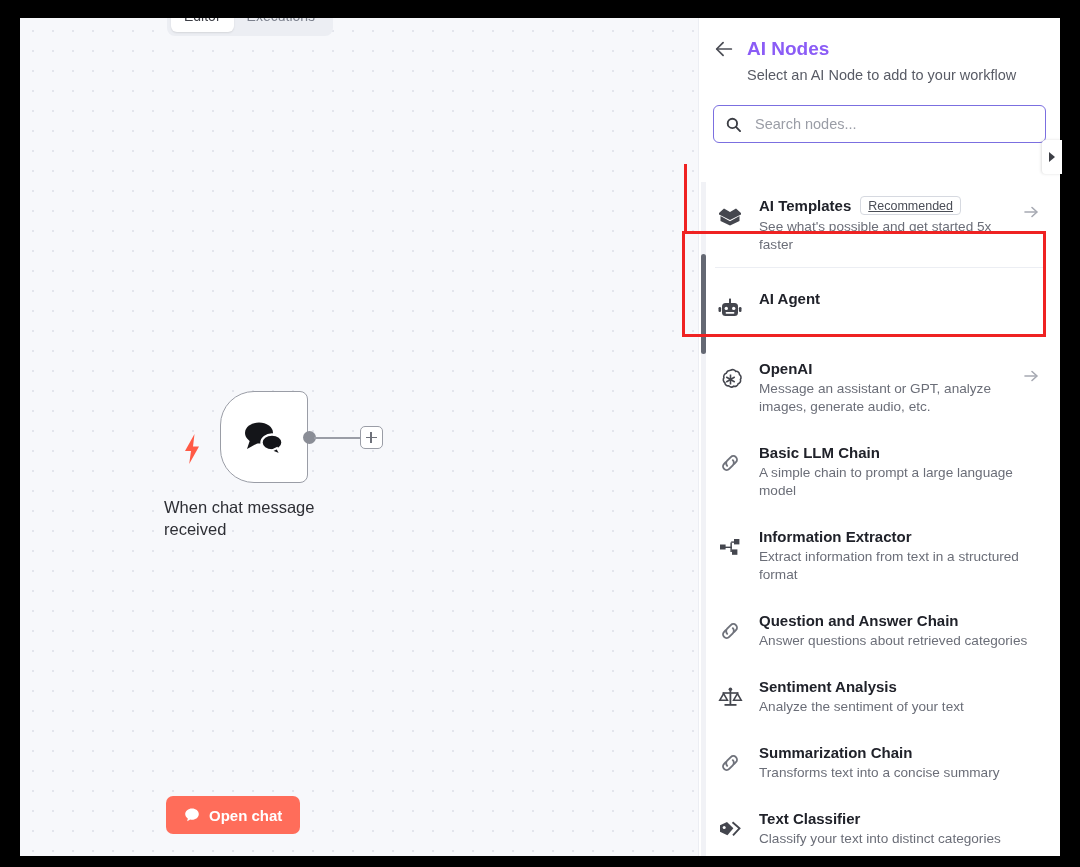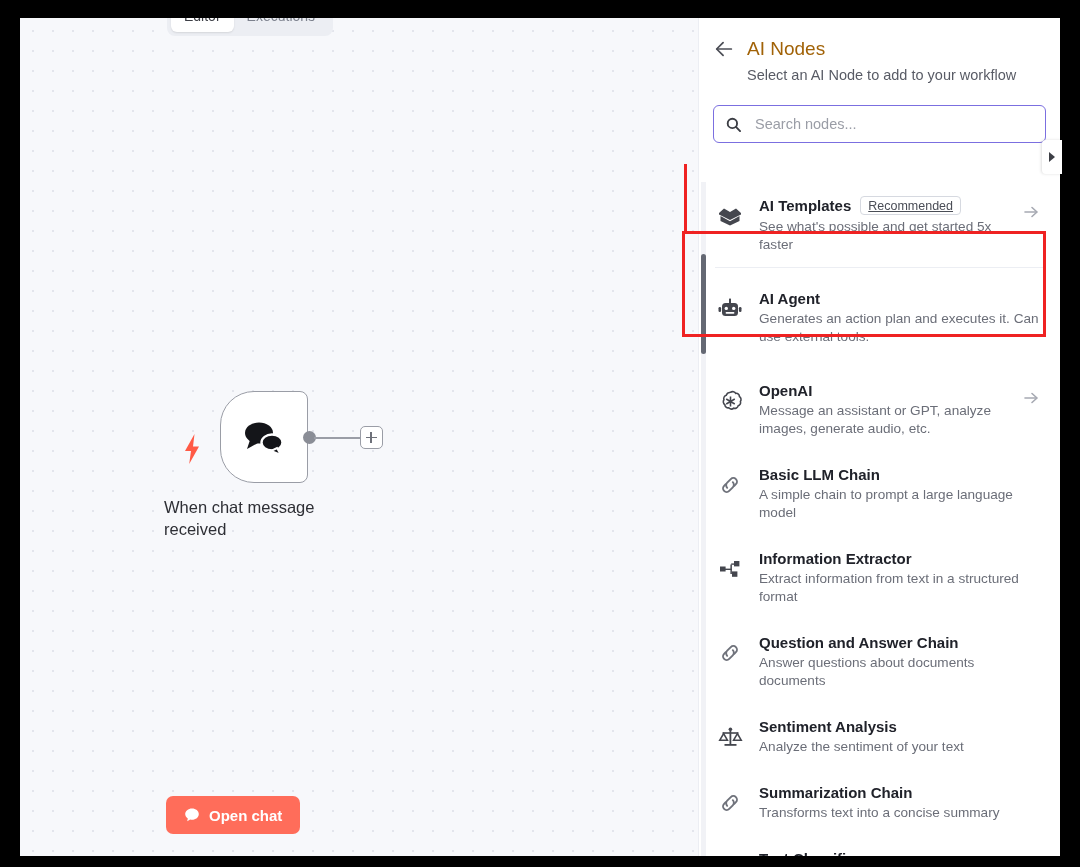--- a/index.html
+++ b/index.html
@@ -185,22 +185,22 @@
   }
   #back-arrow {
     width: 22px;
     height: 22px;
     color: #4b4d55;
     cursor: pointer;
     flex: none;
   }
   #panel-title {
     font-size: 19px;
-    font-weight: normal;
-    color: #a16207;
+    font-weight: bold;
+    color: #8b5cf6;
   }
   #panel-sub {
     margin: 7px 0 0 34px;
     font-size: 14.5px;
     color: #585b65;
   }
 
   
   #search-wrap {
     margin: 22px 14px 0 14px;
@@ -450,21 +450,20 @@
             <rect x="12" y="2.6" width="2" height="4.4"></rect>
             <circle cx="9.3" cy="12.4" r="1.7" fill="#ffffff"></circle>
             <circle cx="16.7" cy="12.4" r="1.7" fill="#ffffff"></circle>
             <rect x="8.6" y="16" width="8.8" height="1.7" rx="0.8" fill="#ffffff"></rect>
           </svg>
         </div>
         <div class="row-body">
           <div class="row-title-line">
             <span class="row-title">AI Agent</span>
           </div>
-          <div class="row-desc">Generates an action plan and executes it. Can use external tools.</div>
         </div>
       </div>
 
       <div class="row">
         <div class="row-icon">
           <svg width="25" height="25" viewBox="0 0 24 24" fill="none" stroke="#44464e" stroke-width="1.5">
             <path d="M12 3.2c1.9-1.3 4.2-.5 5 1 1.9-.3 3.6 1.1 3.6 3 1.6 1 2 3.3.9 4.8.7 1.8-.4 3.8-2.2 4.2-.4 1.8-2.5 2.9-4.2 2.2-1.3 1.3-3.6 1.2-4.8-.3-1.9.3-3.7-1.1-3.7-3-1.6-1-2-3.3-.9-4.8-.7-1.8.4-3.8 2.2-4.2.5-1.7 2.3-2.7 4.1-2.9z"></path>
             <path d="M12 7.2v9.6M7.9 9.6l8.2 4.8M16.1 9.6l-8.2 4.8"></path>
           </svg>
         </div>
@@ -519,21 +518,21 @@
         <div class="row-icon">
           <svg width="24" height="24" viewBox="0 0 24 24" fill="none" stroke="#6f727b" stroke-width="1.9" stroke-linecap="round">
             <path d="M9.2 14.8a3.6 3.6 0 0 1 0-5.1l3.6-3.6a3.6 3.6 0 0 1 5.1 5.1l-1.6 1.6"></path>
             <path d="M14.8 9.2a3.6 3.6 0 0 1 0 5.1l-3.6 3.6a3.6 3.6 0 0 1-5.1-5.1l1.6-1.6"></path>
           </svg>
         </div>
         <div class="row-body">
           <div class="row-title-line">
             <span class="row-title">Question and Answer Chain</span>
           </div>
-          <div class="row-desc">Answer questions about documents documents</div>
+          <div class="row-desc">Answer questions about retrieved categories</div>
         </div>
       </div>
 
       <div class="row">
         <div class="row-icon">
           <svg width="25" height="25" viewBox="0 0 25 25" fill="#44464e">
             <rect x="11.5" y="5" width="1.8" height="15"></rect>
             <rect x="6.5" y="19" width="12" height="1.8"></rect>
             <rect x="4.5" y="7.2" width="16" height="1.6"></rect>
             <circle cx="12.4" cy="4.2" r="1.8"></circle>

